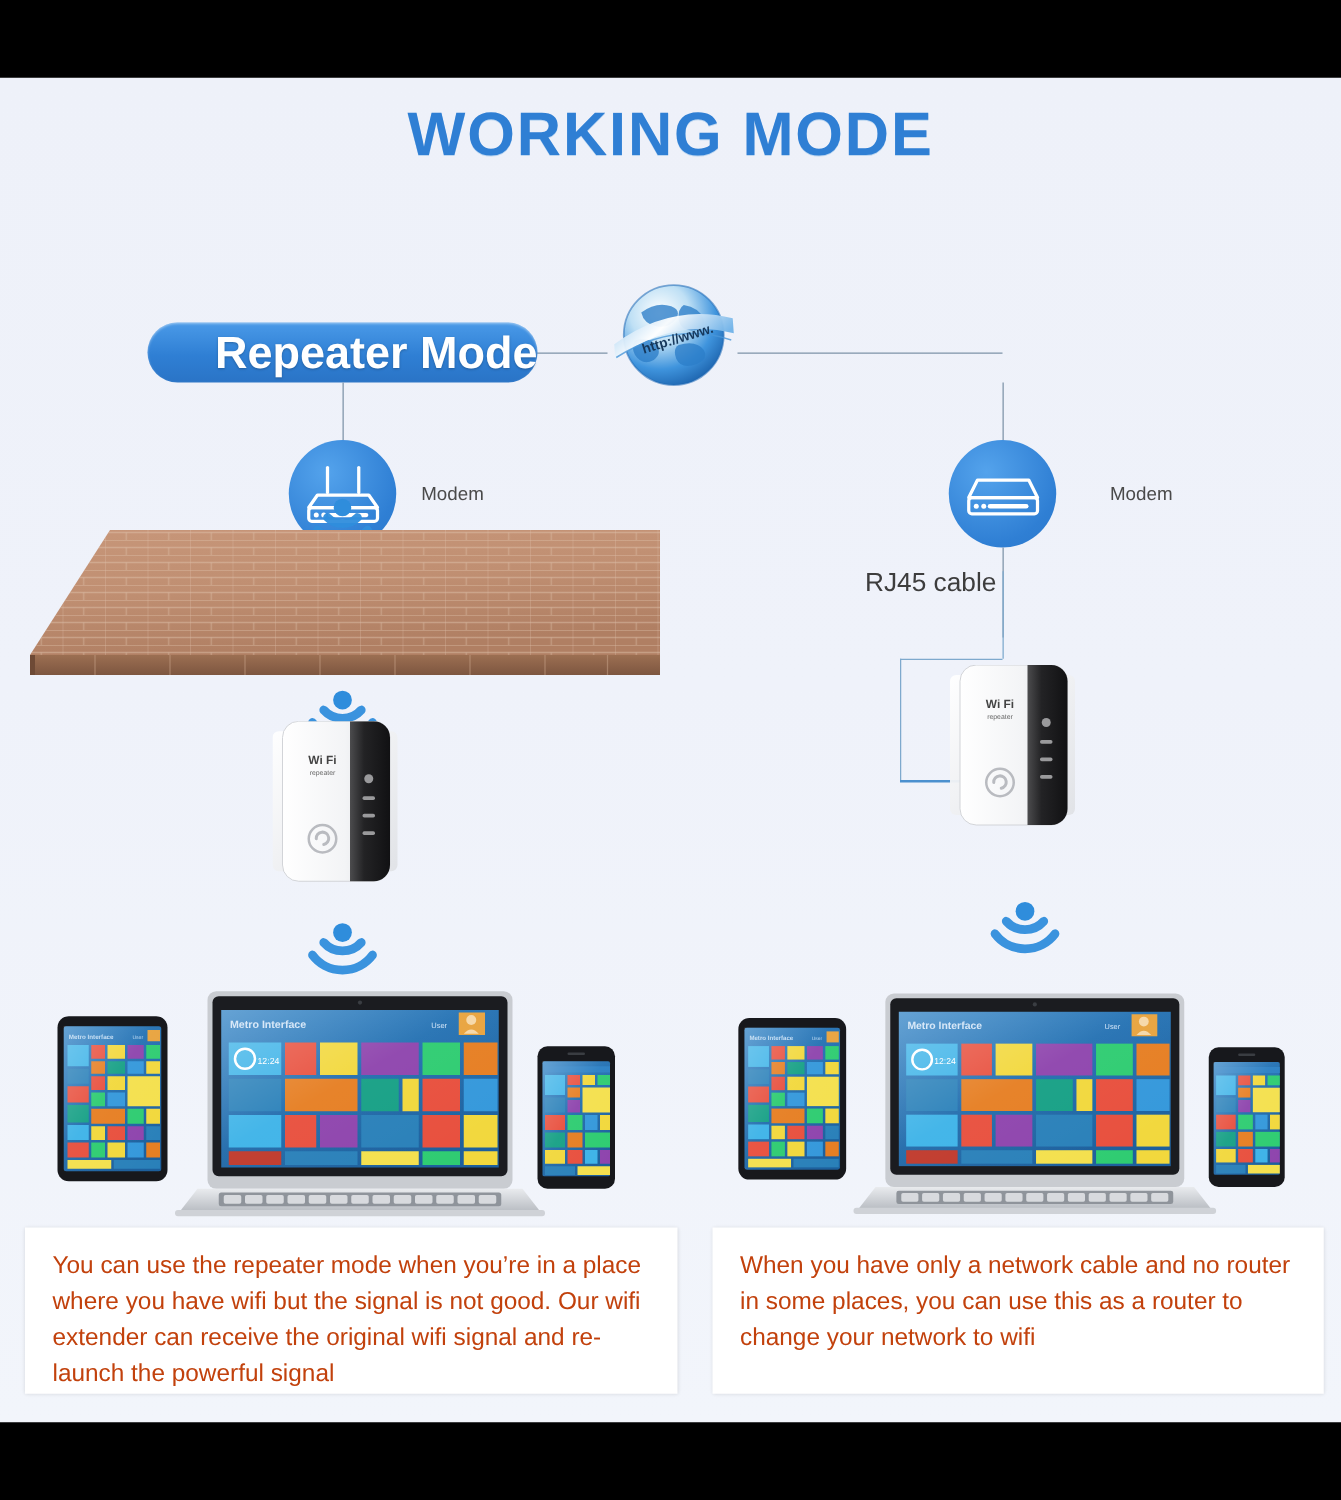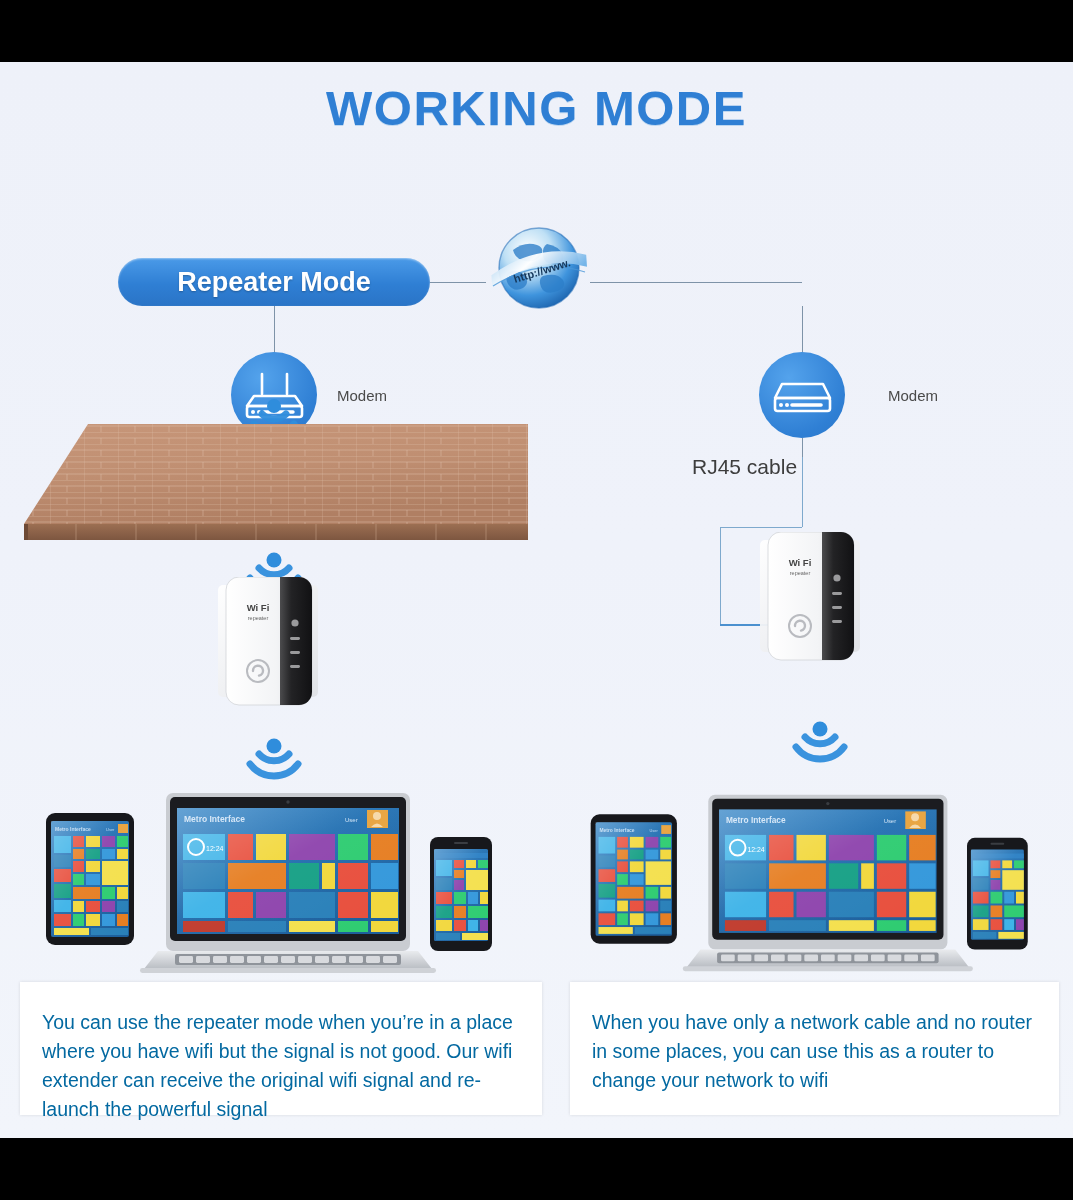--- a/index.html
+++ b/index.html
@@ -18,22 +18,22 @@
 
   
   .title{position:absolute;top:18px;left:0;width:1073px;text-align:center;
          font-size:49px;font-weight:bold;color:#2f7fd4;letter-spacing:1.5px;
          text-shadow:0 1px 0 #bcd6f0;}
 
   
   .pill{position:absolute;height:48px;border-radius:26px;
         background:linear-gradient(180deg,#4a9ae8 0%,#2f7fd4 55%,#2a74c6 100%);
         box-shadow:inset 0 1px 2px rgba(255,255,255,.45);
-        display:flex;align-items:center;justify-content:center;
-        color:#fff;font-size:27px;font-weight:bold;text-shadow:0 1px 2px rgba(0,0,0,.25);}
+        display:flex;align-items:center;justify-content:flex-end;
+        color:#fff;font-size:36px;font-weight:bold;text-shadow:0 1px 2px rgba(0,0,0,.25);}
   .pill-left{left:118px;top:196px;width:312px;}
   .pill-right{left:646px;top:196px;width:312px;}
 
   
   .line{position:absolute;background:#7e93a8;}
   .hline{height:1px;}
   .vline{width:1px;}
 
   
   .globe{position:absolute;left:485px;top:152px;width:108px;height:104px;}
@@ -50,22 +50,22 @@
   .repeater{position:absolute;width:100px;height:125px;}
 
   
   .wifi{position:absolute;}
 
   
   .devgroup{position:absolute;}
 
   
   .caption{position:absolute;background:#fff;box-shadow:0 0 3px rgba(0,0,0,.12);
-           padding:26px 20px 18px 22px;box-sizing:border-box;
-           font-size:19.5px;line-height:29px;color:#0369a1;}
+           padding:16px 20px 18px 22px;box-sizing:border-box;
+           font-size:19.5px;line-height:29px;color:#c2410c;}
   .cap-left{left:20px;top:920px;width:522px;height:133px;}
   .cap-right{left:570px;top:920px;width:489px;height:133px;}
 
   .rj45-label{position:absolute;font-size:21px;color:#3d3d3d;text-align:right;}
 </style>
 </head>
 <body>
 
 <div id="stage">
 

